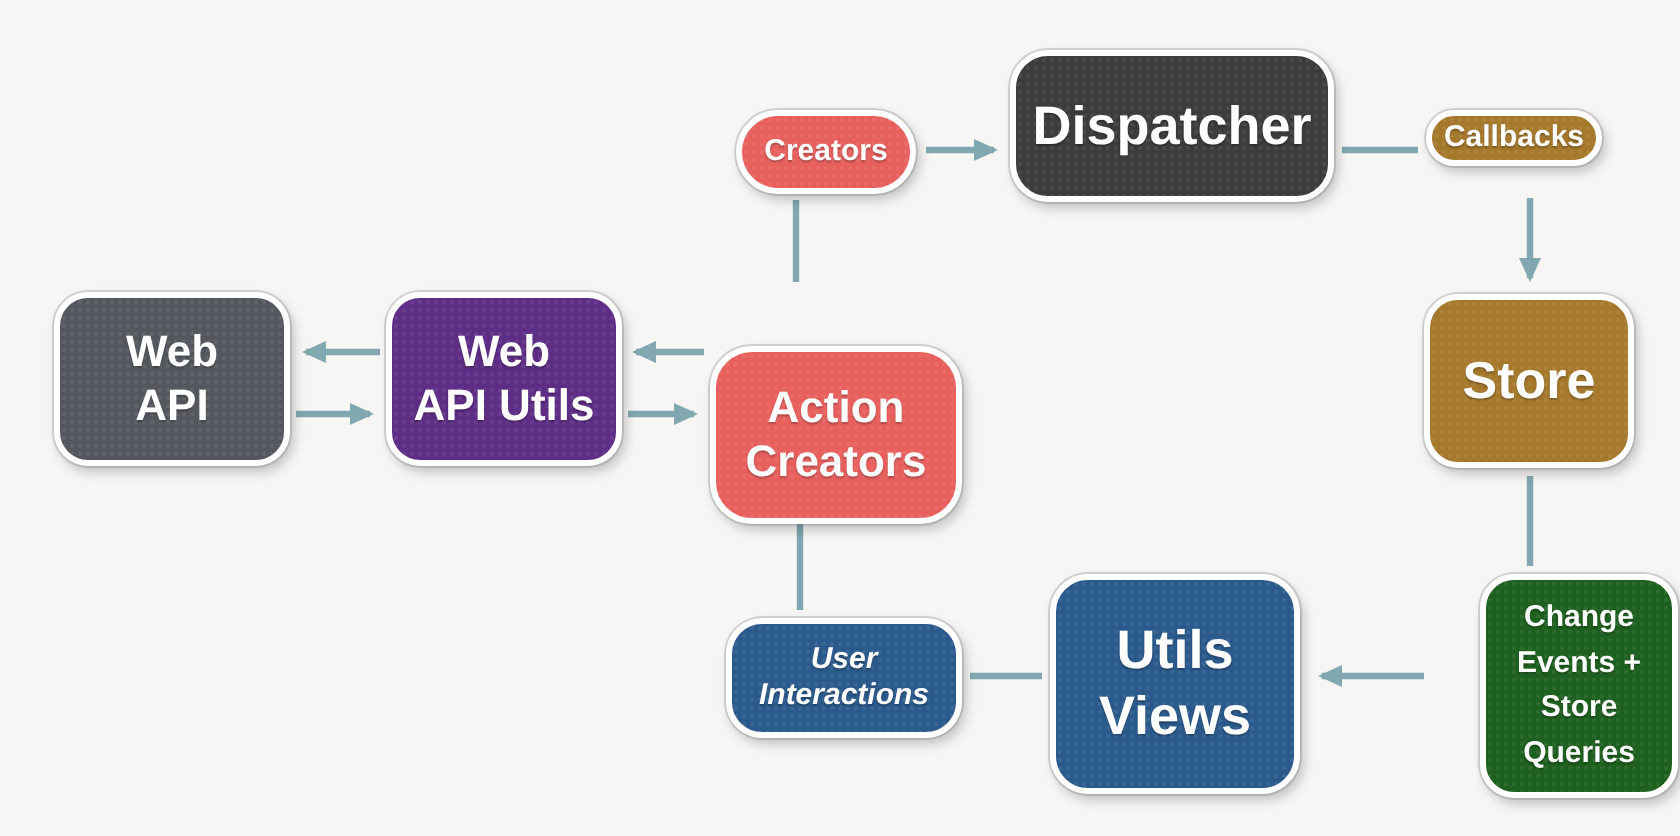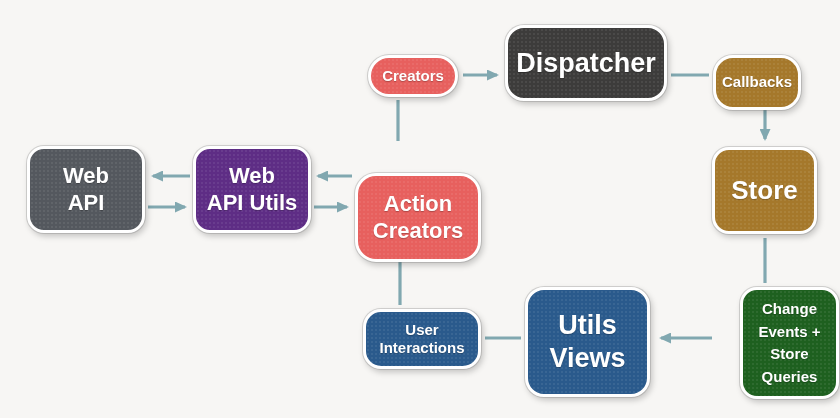--- a/index.html
+++ b/index.html
@@ -41,21 +41,21 @@
     background-image: radial-gradient(rgba(255,255,255,0.07) 1px, rgba(255,255,255,0) 1.2px);
     background-size: 4px 4px;
     text-shadow: 0 1px 1px rgba(0,0,0,0.25);
   }
 
   .n-web-api           { left: 27px;  top: 146px; width: 118px; height: 87px;  font-size: 22px; border-radius: 17px; }
   .n-web-api-utils     { left: 193px; top: 146px; width: 118px; height: 87px;  font-size: 22px; border-radius: 17px; }
   .n-action-creators   { left: 355px; top: 145px; width: 126px; height: 89px;  font-size: 22px; border-radius: 21px; margin-top: 28px; }
   .n-actions           { left: 368px; top: 55px;  width: 90px;  height: 42px;  font-size: 15px; border-radius: 21px; }
   .n-dispatcher        { left: 505px; top: 25px;  width: 162px; height: 76px;  font-size: 27px; border-radius: 19px; }
-  .n-callbacks         { left: 713px; top: 55px;  width: 88px;  height: 55px;  font-size: 15px; border-radius: 20px; }
+  .n-callbacks         { left: 713px; top: 55px;  width: 88px;  height: 28px;  font-size: 15px; border-radius: 20px; }
   .n-store             { left: 712px; top: 147px; width: 105px; height: 87px;  font-size: 26px; border-radius: 17px; }
   .n-change-events     { left: 716px; top: 287px; width: 99px;  height: 112px; font-size: 15px; border-radius: 17px; line-height: 1.5; margin-left: 24px; }
   .n-react-views       { left: 525px; top: 287px; width: 125px; height: 110px; font-size: 27px; border-radius: 19px; }
   .n-user-interactions { left: 363px; top: 309px; width: 118px; height: 60px;  font-size: 15px; border-radius: 18px; }
 </style>
 </head>
 <body>
 
 <div class="canvas" style="background-color: rgb(247, 246, 244);">
 
@@ -97,15 +97,15 @@
   <div class="node n-store" style="background-color: rgb(165, 120, 43);">Store</div>
 
   <div class="node n-change-events" style="background-color: rgb(30, 96, 31);">Change
 Events +
 Store
 Queries</div>
 
   <div class="node n-react-views" style="background-color: rgb(42, 90, 140);">Utils
 Views</div>
 
-  <div class="node n-user-interactions" style="background-color: rgb(42, 90, 140);">User
+  <div class="node n-user-interactions" style="background-color: rgb(42, 90, 140); font-style: italic;">User
 Interactions</div>
 </div>
 
 </body></html>

